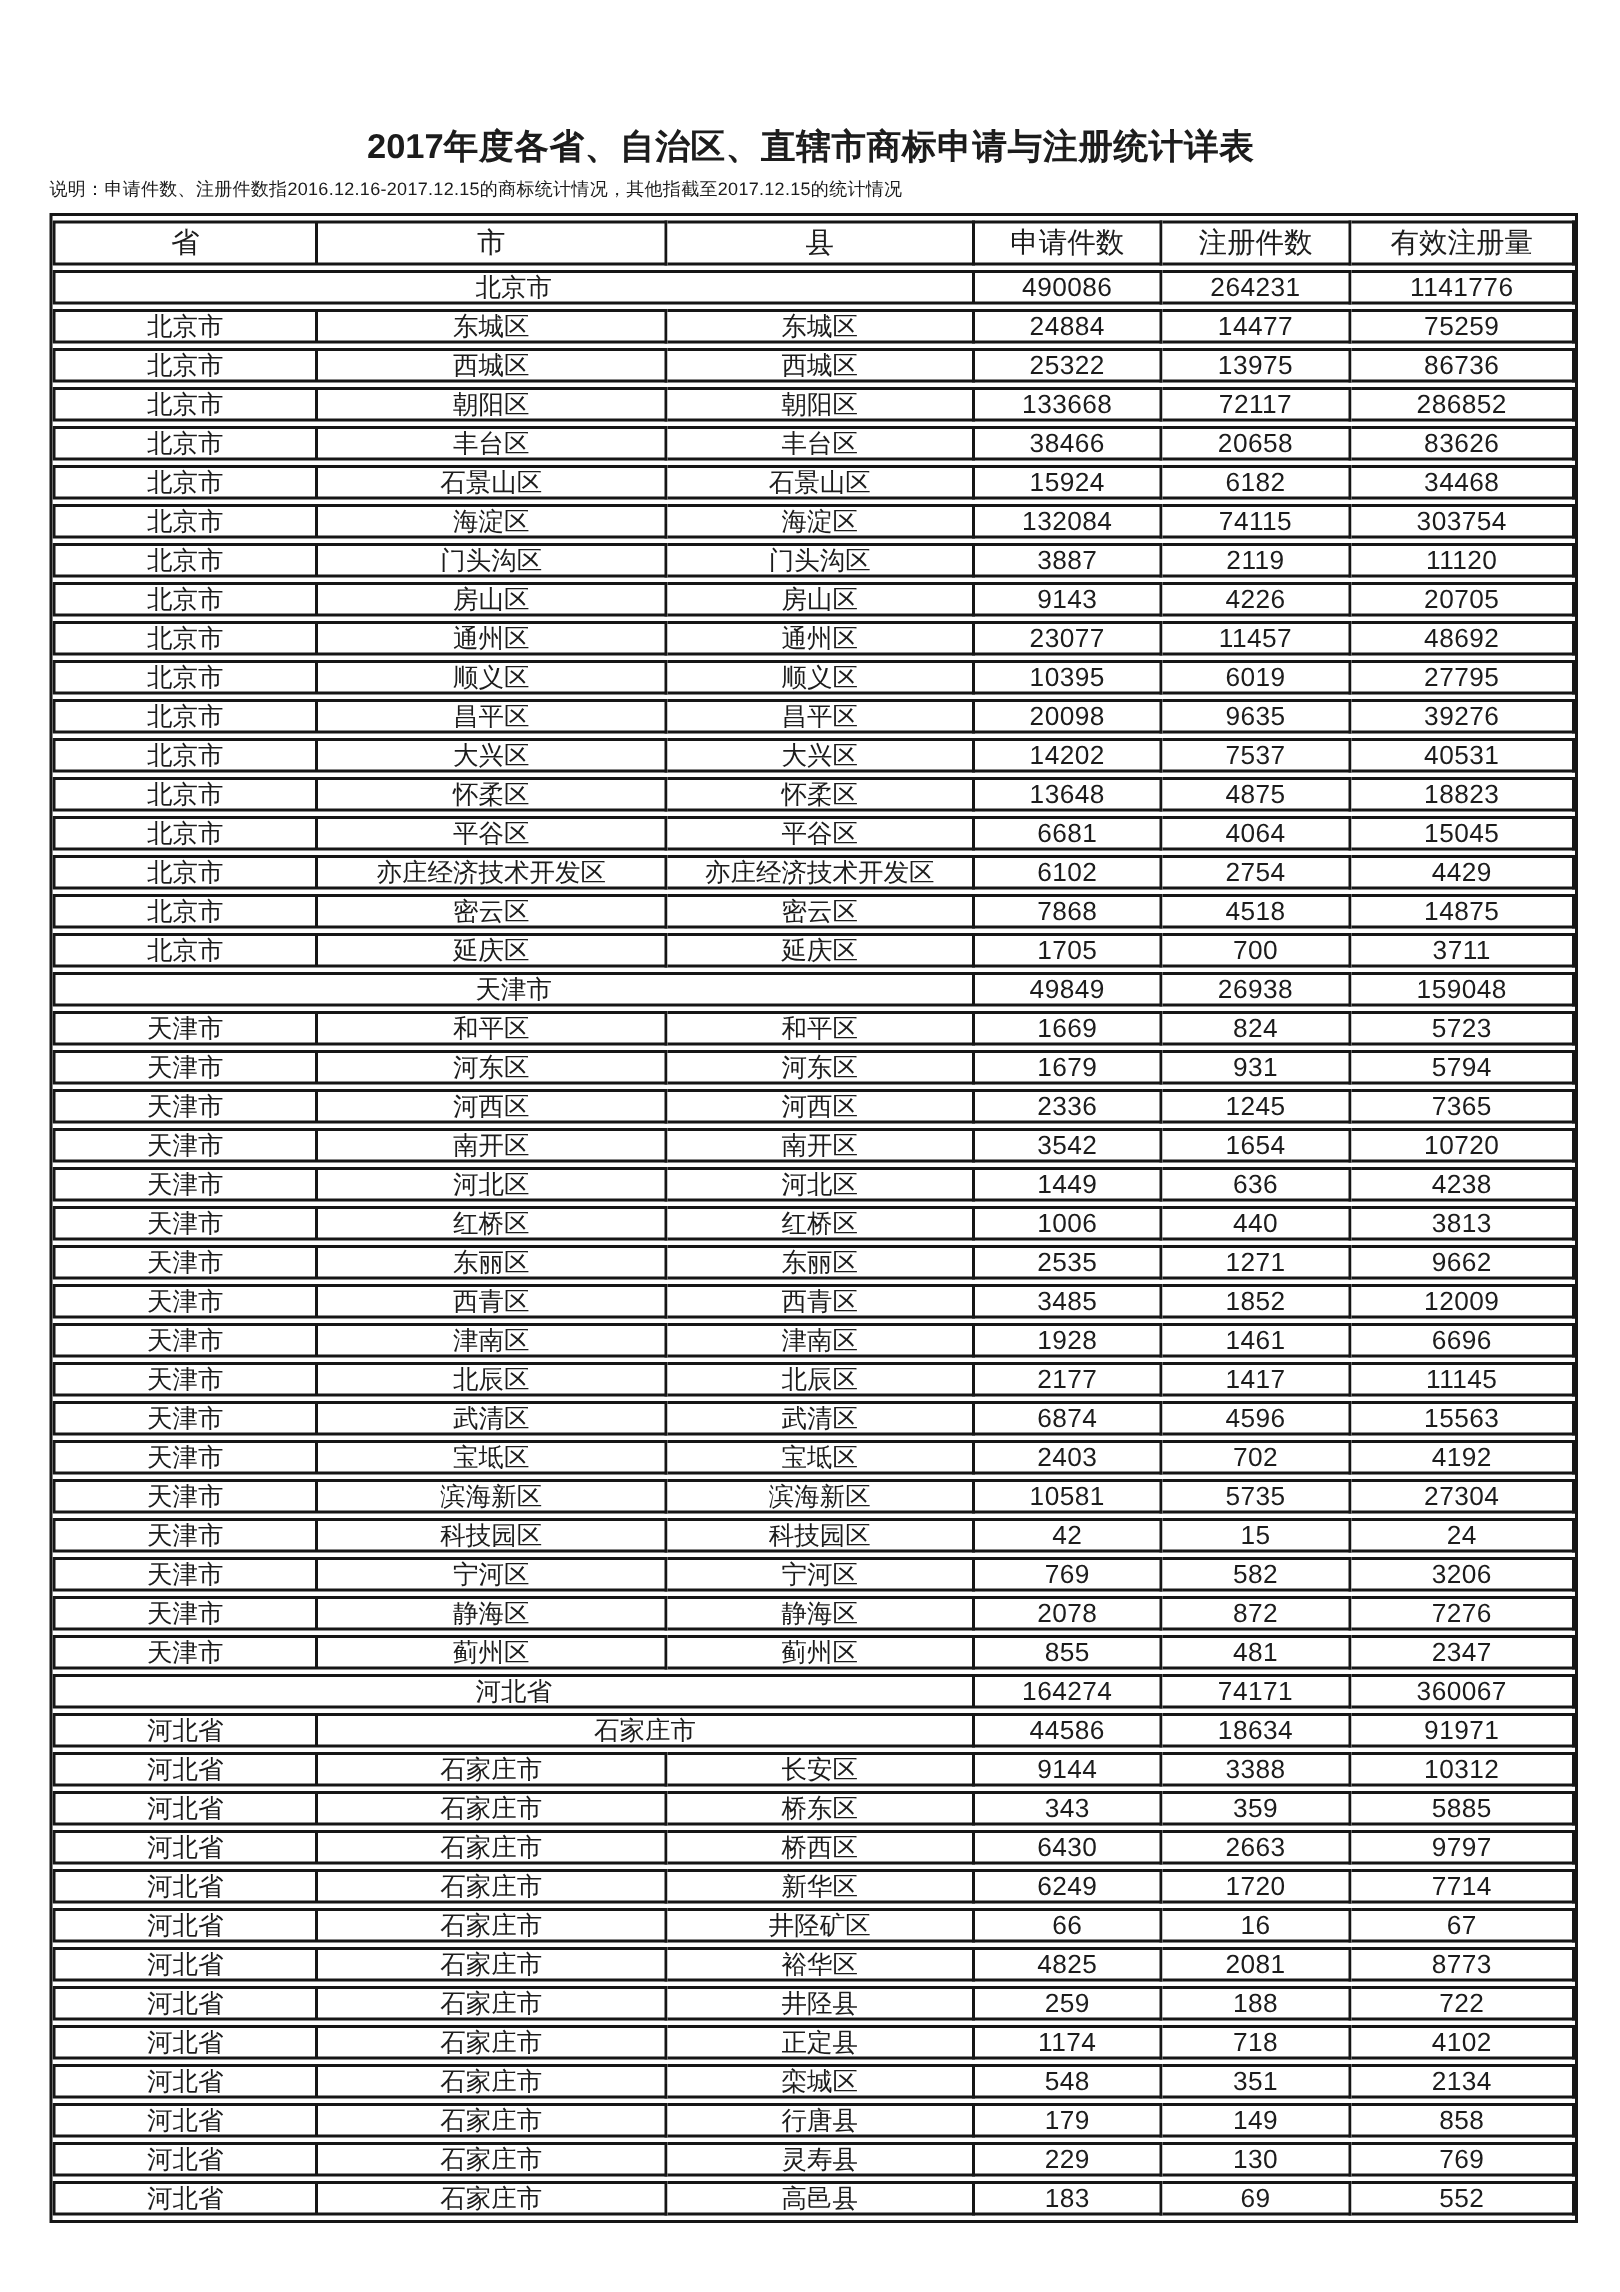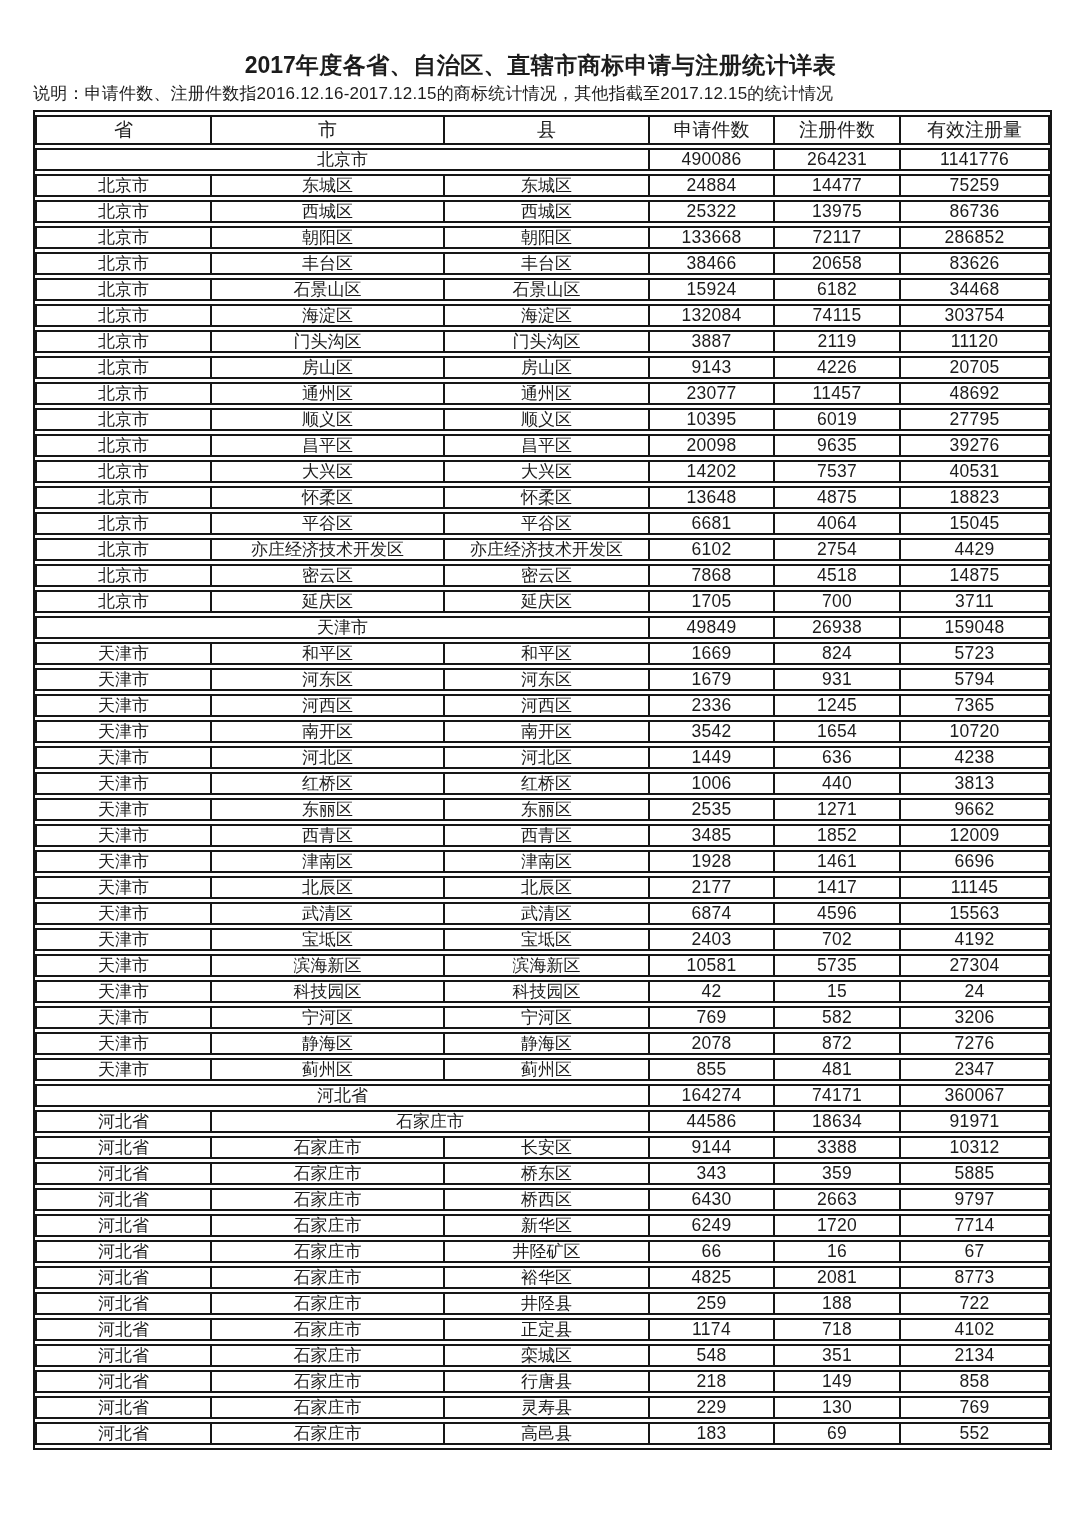--- a/index.html
+++ b/index.html
@@ -18,27 +18,28 @@
     padding: 50px 32px 0 33px;
     box-sizing: border-box;
   }
   .title {
     text-align: center;
     font-size: 23px;
     font-weight: bold;
     letter-spacing: 0.5px;
     line-height: 30px;
     white-space: nowrap;
+    margin-top: 32px;
   }
   .title .year {
     font-weight: 900;
     letter-spacing: 0;
   }
   .note {
-    font-size: 17px;
+    font-size: 12px;
     line-height: 24px;
     margin: 2px 0 4px 0;
     white-space: nowrap;
     letter-spacing: 0.2px;
   }
   table.stats {
     border-collapse: separate;
     border-spacing: 0 3px;
     width: 1015px;
     table-layout: fixed;
@@ -468,21 +469,21 @@
           <td>石家庄市</td>
           <td>栾城区</td>
           <td class="num">548</td>
           <td class="num">351</td>
           <td class="num">2134</td>
         </tr>
         <tr>
           <td>河北省</td>
           <td>石家庄市</td>
           <td>行唐县</td>
-          <td class="num">218</td>
+          <td class="num">179</td>
           <td class="num">149</td>
           <td class="num">858</td>
         </tr>
         <tr>
           <td>河北省</td>
           <td>石家庄市</td>
           <td>灵寿县</td>
           <td class="num">229</td>
           <td class="num">130</td>
           <td class="num">769</td>

